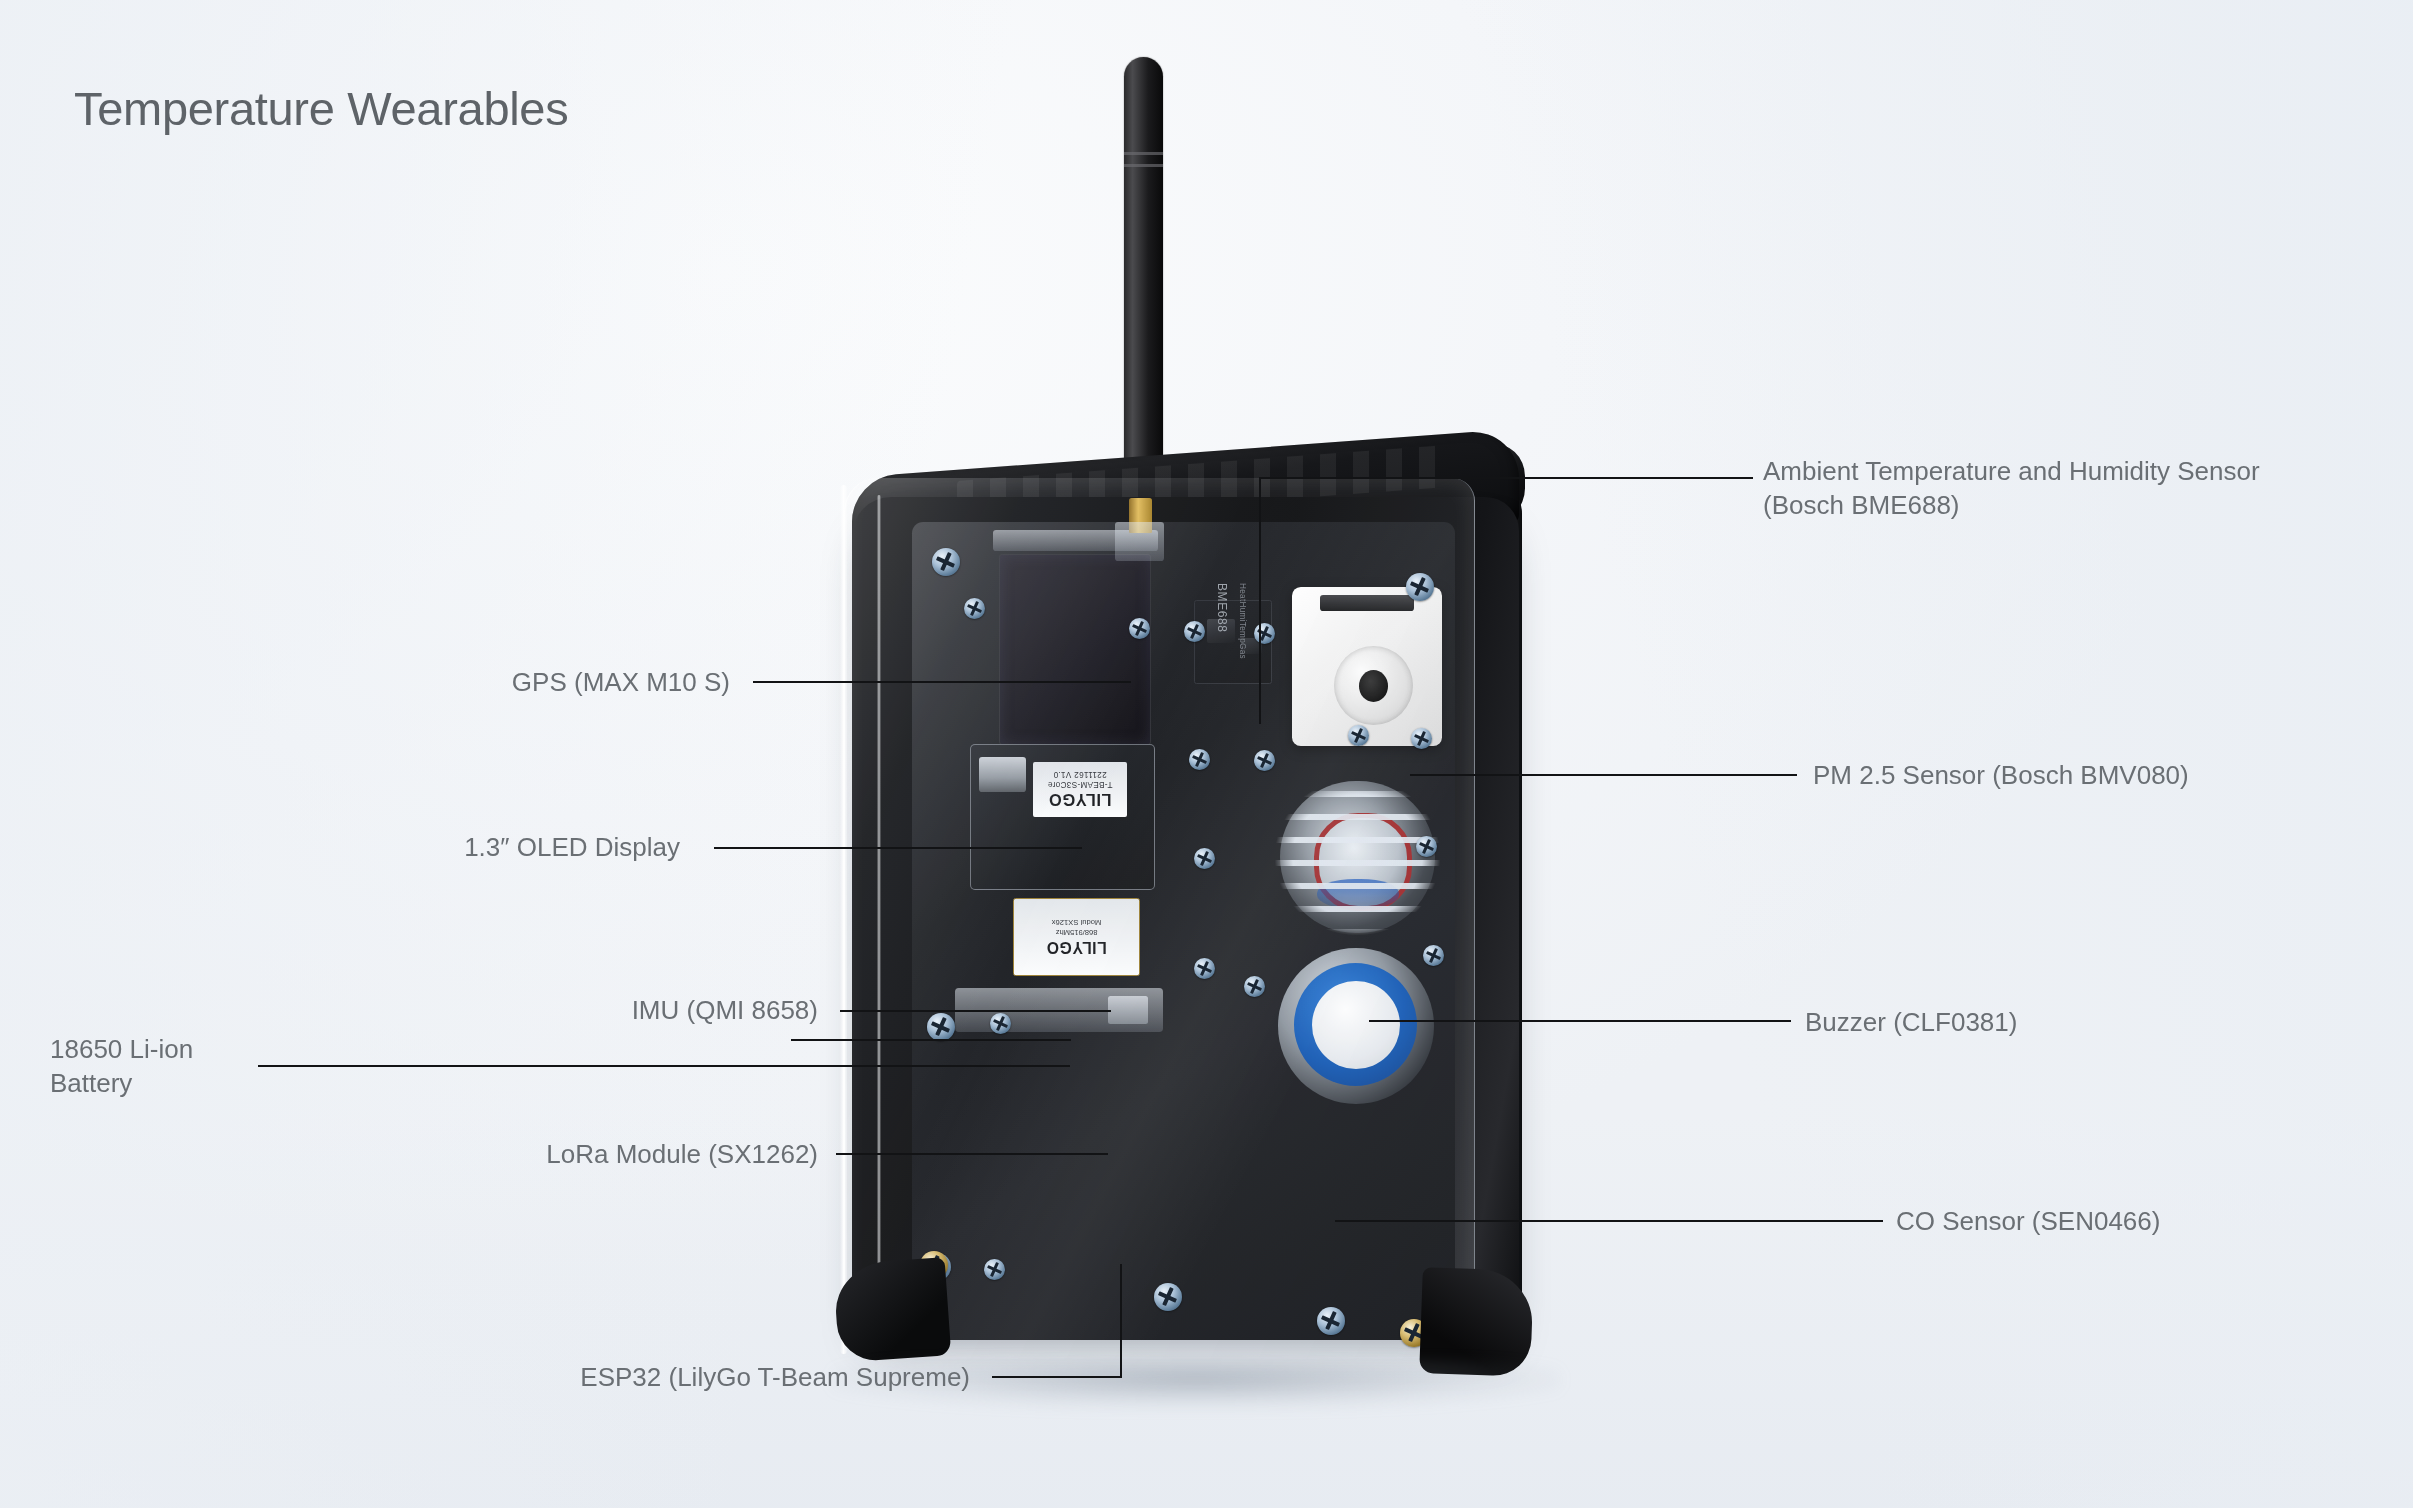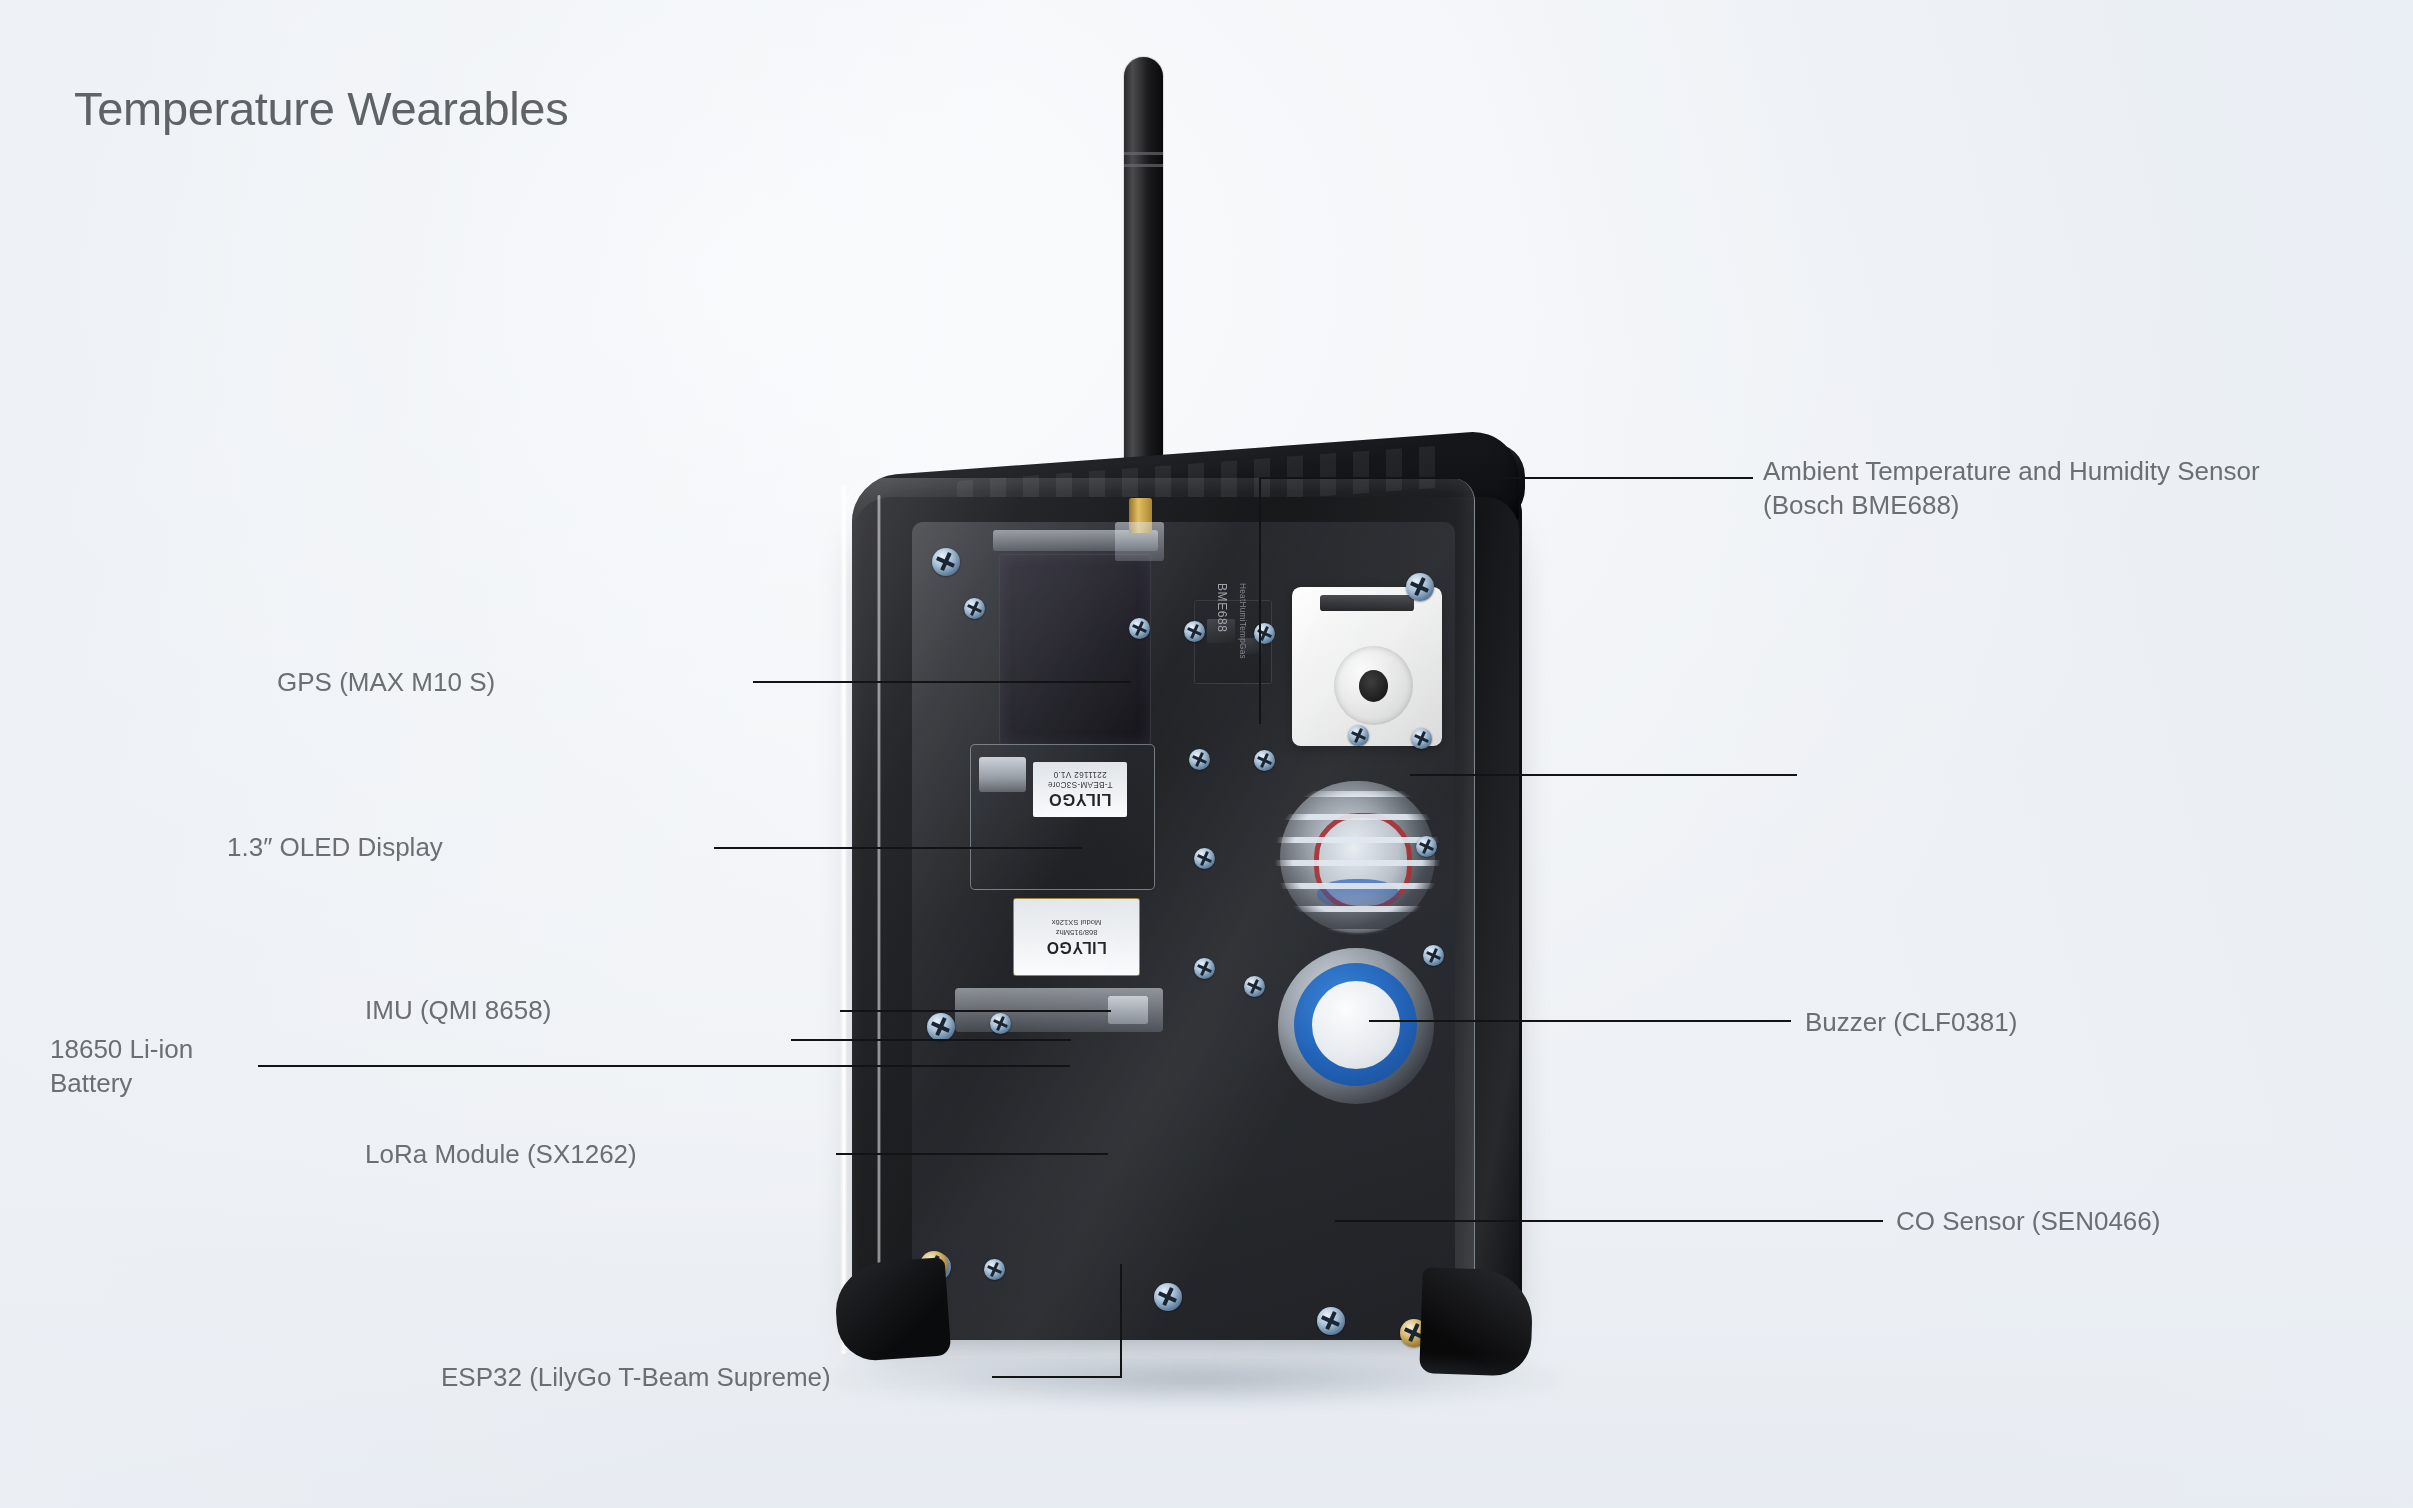--- a/index.html
+++ b/index.html
@@ -32,21 +32,21 @@
     color:#5e6368;white-space:nowrap;
   }
 
   
   .lbl{
     position:absolute;
     font-size:26px;line-height:1.32;
     color:#6a6f74;white-space:pre-line;
   }
   .lbl.r{text-align:left;}
-  .lbl.l{text-align:left;}
+  .lbl.l{text-align:right;}
 
   
   .leader{position:absolute;background:#121315;}
   .h{height:1.9px;}
   .v{width:1.9px;}
 
   
   #device{position:absolute;left:844px;top:44px;width:844px;height:1379px;}
 
   
@@ -483,20 +483,21 @@
   <div class="leader h" style="left:258px;top:1065px;width:812px"></div>
 
   <div class="leader h" style="left:836px;top:1153px;width:272px"></div>
 
   <div class="leader h" style="left:992px;top:1376px;width:130px"></div>
   <div class="leader v" style="left:1120px;top:1264px;height:113px"></div>
 
   <div class="lbl r" style="left:1763px;top:454px;width:629px">Ambient Temperature and Humidity Sensor
 (Bosch BME688)</div>
 
+  <div class="lbl r" style="left:1813px;top:758px;width:598px">PM 2.5 Sensor (Bosch BMV080)</div>
 
   <div class="lbl r" style="left:1805px;top:1005px;width:598px">Buzzer (CLF0381)</div>
 
   <div class="lbl r" style="left:1896px;top:1204px;width:516px">CO Sensor (SEN0466)</div>
 
   <div class="lbl l" style="left:277px;top:665px;width:453px">GPS (MAX M10 S)</div>
 
   <div class="lbl l" style="left:227px;top:830px;width:453px">1.3″ OLED Display</div>
 
   <div class="lbl l" style="left:365px;top:993px;width:453px">IMU (QMI 8658)</div>

